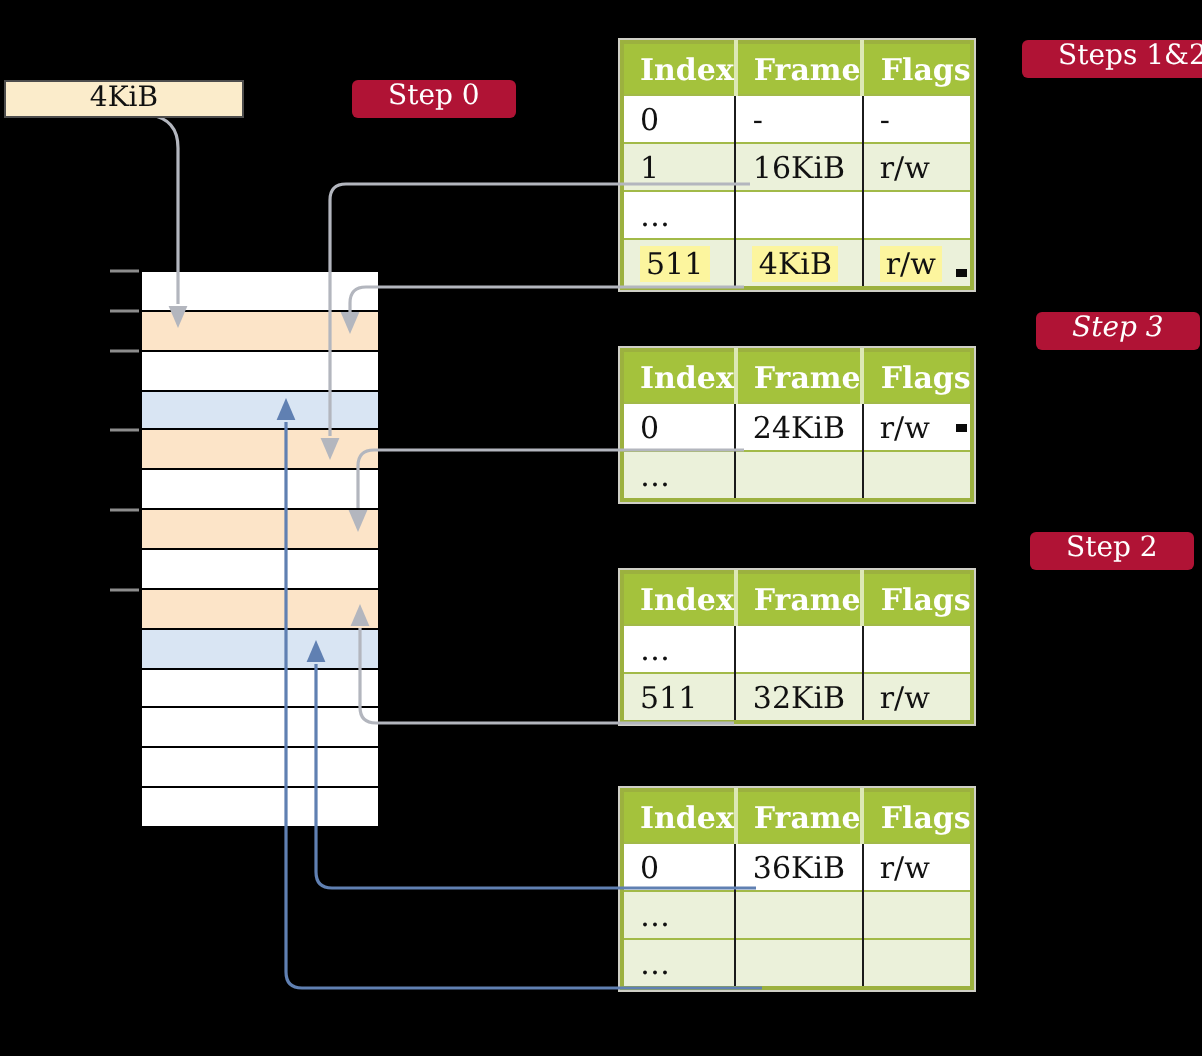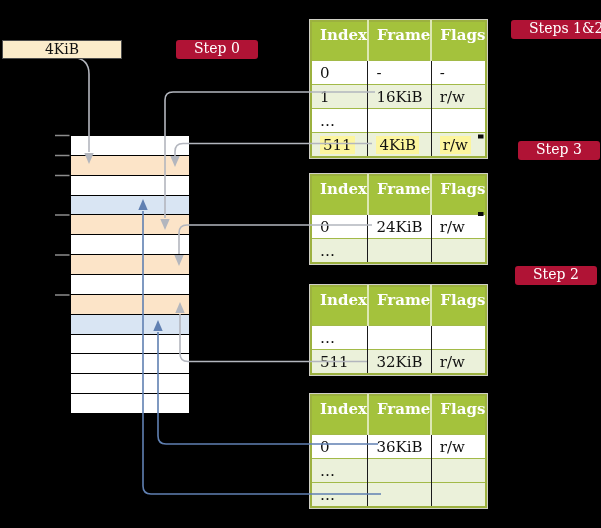--- a/index.html
+++ b/index.html
@@ -18,33 +18,33 @@
   .mem-row.orange{background:#fce4c8;}
   .mem-row.blue{background:#d9e5f3;}
   
   .ptable{position:absolute;left:310px;z-index:2;}
   .ptable.t1{top:20px;} .ptable.t2{top:174px;} .ptable.t3{top:285px;} .ptable.t4{top:394px;}
   table{border-collapse:collapse;table-layout:fixed;background:#fff;
         border:2px solid #9cb13f;outline:1px solid #cfcfc6;
         font-family:"DejaVu Serif",serif;}
   col.c1{width:53px;} col.c2{width:62px;} col.c3{width:51px;}
   th{background:#a4c23c;color:#ffffff;font-weight:bold;font-size:15px;text-align:left;
-     height:23px;padding:1px 0 14px 8px;}
+     height:23px;padding:1px 0 1px 8px;}
   th + th{border-left:2px solid #dde8b5;}
   td{font-size:15px;color:#111;height:23px;padding:0 0 0 8px;border-top:1.5px solid #a2ba48;
      overflow:hidden;white-space:nowrap;}
   td + td{border-left:1.5px solid #1b1b1b;}
   tr.shaded td{background:#ebf1da;}
   span.hl{background:#fcf59e;padding:0 3px;}
   
   .badge{position:absolute;background:#b01335;color:#fff;font-size:14px;line-height:15px;
          padding:1px 18px 3px;border-radius:3px;z-index:4;white-space:nowrap;}
   #badge-step0{left:176px;top:40px;text-align:right;}
   #badge-steps12{left:511px;top:20px;}
-  #badge-step3{left:518px;top:141px;}
+  #badge-step3{left:518px;top:156px;font-style:italic;}
   #badge-step4{left:515px;top:266px;}
   
   svg.overlay{position:absolute;left:0;top:0;z-index:3;pointer-events:none;}
 </style>
 </head>
 <body>
 
 <div class="stage">
 
   <div class="box-4kib">4KiB</div>

